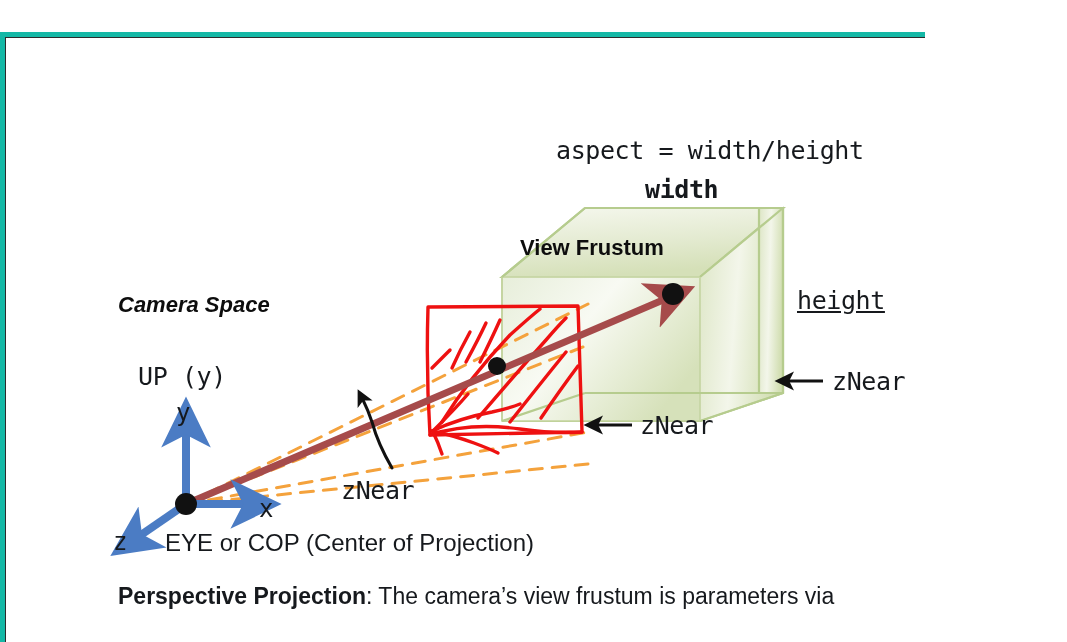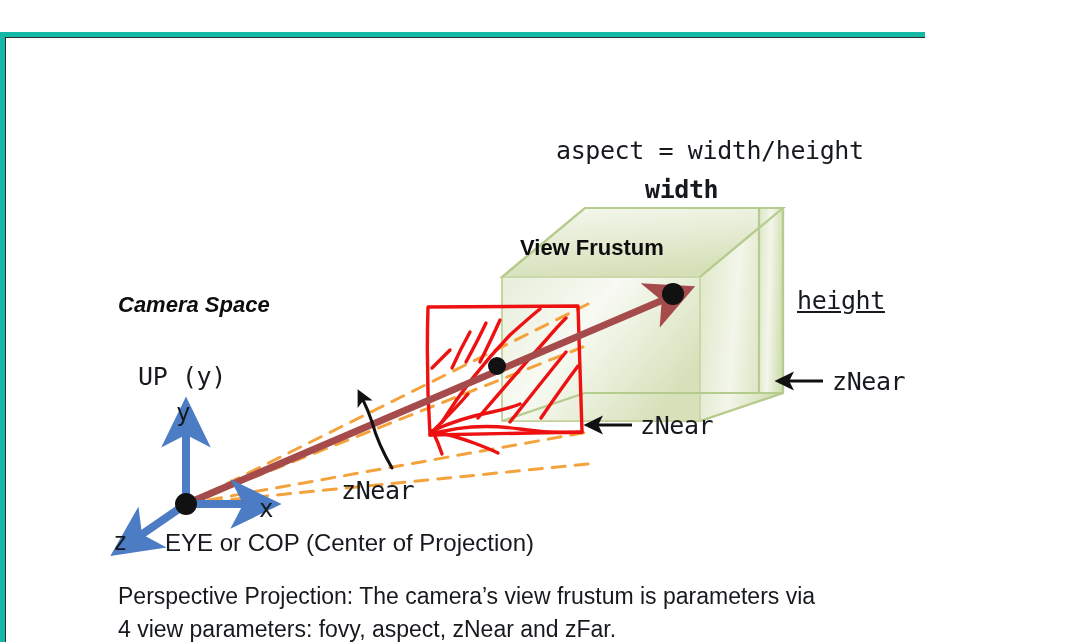--- a/index.html
+++ b/index.html
@@ -75,21 +75,21 @@
   #caption {
     position: absolute;
     left: 118px;
     top: 548px;
     width: 800px;
     font-family: "Liberation Sans", sans-serif;
     font-size: 23px;
     line-height: 1.42;
     color: #16191d;
   }
-  #caption .cap-bold { font-weight: normal; }
+  #caption .cap-bold { font-weight: bold; }
 </style>
 </head>
 <body>
 
 <div id="page">
   <div id="frame-border"></div>
 
   <svg id="scene" viewBox="0 0 1067 642">
     <defs>
       <linearGradient id="gradTop" x1="0" y1="0" x2="0.3" y2="1">
@@ -203,15 +203,14 @@
   <div class="lbl code" id="lbl-up">UP (y)</div>
   <div class="lbl code" id="lbl-yaxis">y</div>
   <div class="lbl code" id="lbl-xaxis">x</div>
   <div class="lbl code" id="lbl-zaxis">z</div>
   <div class="lbl" id="lbl-viewfrustum">View Frustum</div>
   <div class="lbl" id="lbl-eye">EYE or COP (Center of Projection)</div>
   <div class="lbl" id="lbl-cameraspace">Camera Space</div>
 
   <div id="caption">
     <span class="cap-bold">Perspective Projection</span><span>: The camera’s view frustum is parameters via</span><br>
-    <span>4 view parameters: fovy, aspect, zNear and zFar.</span>
   </div>
 </div>
 
 </body></html>

